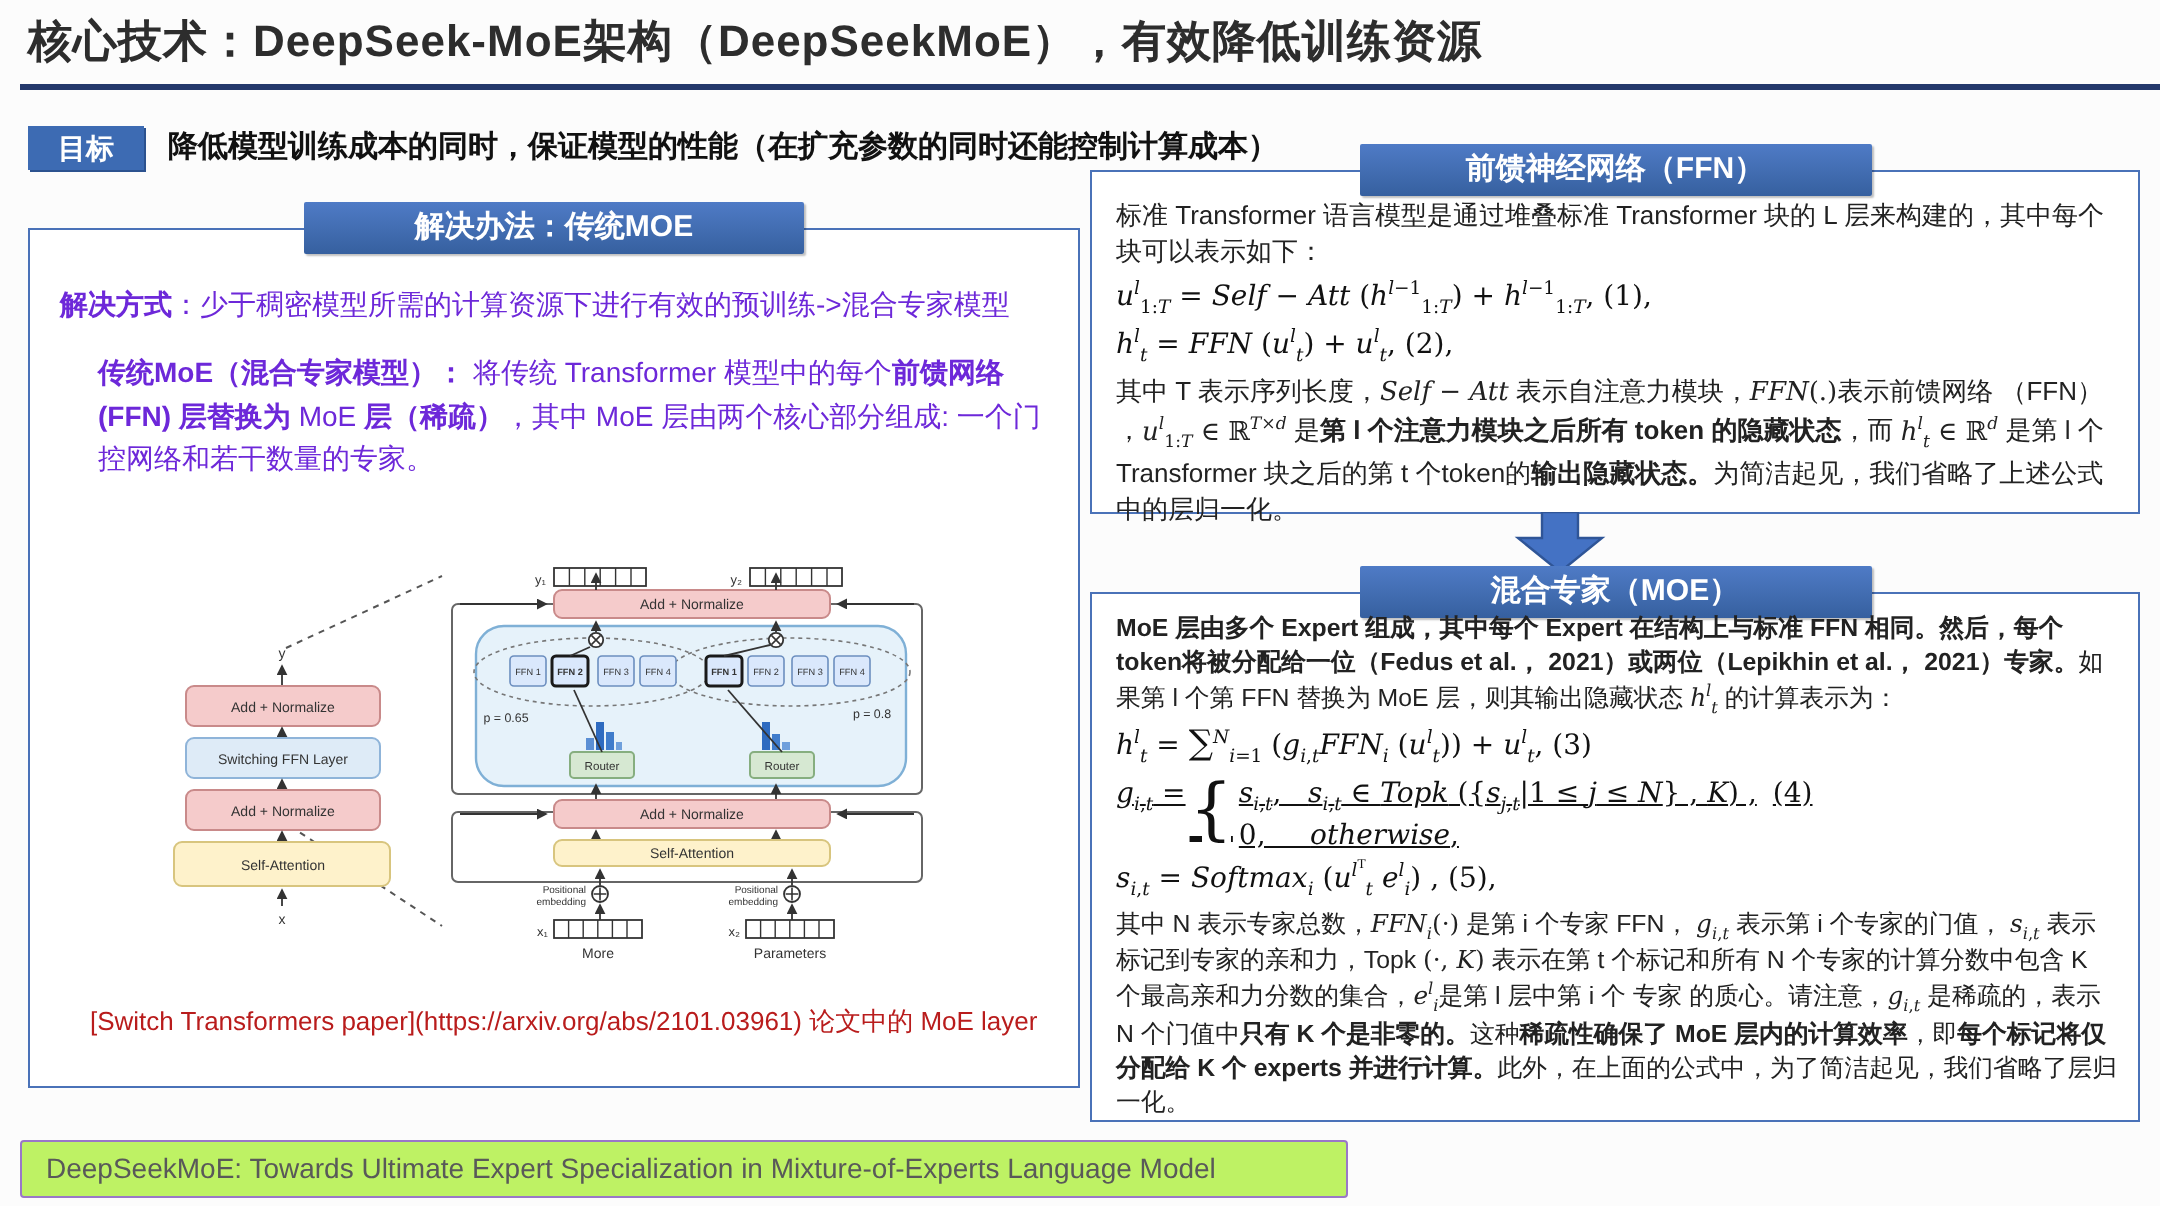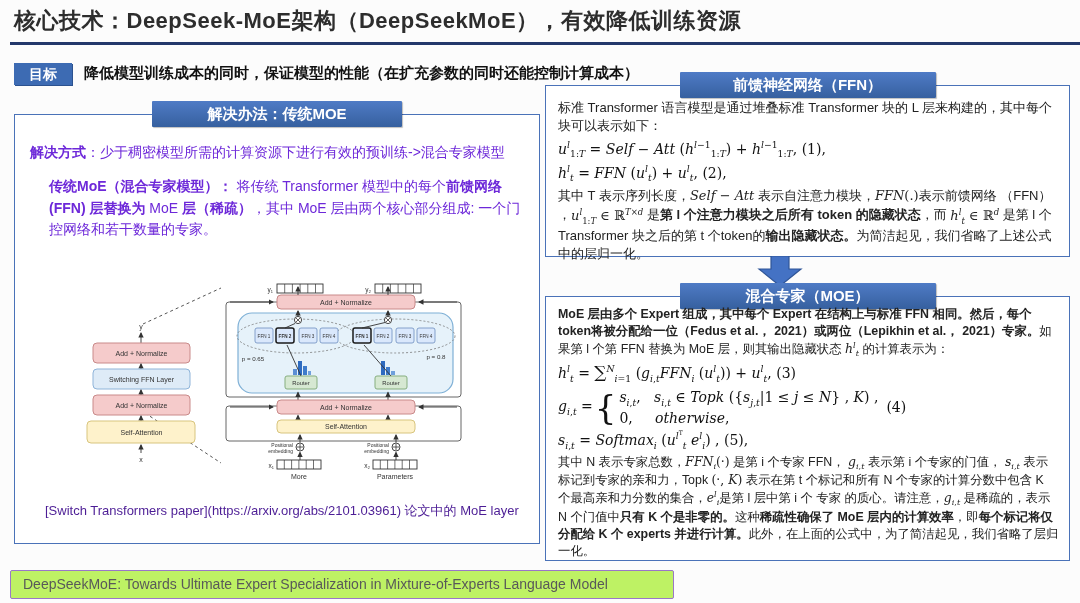--- a/index.html
+++ b/index.html
@@ -15,34 +15,34 @@
 
   .panel{position:absolute;background:#fff;border:1.6px solid #4a72b8;}
   .ribbon{position:absolute;top:-14px;left:50%;transform:translateX(-50%);
     background:linear-gradient(#4f7bc6,#36609f);color:#fff;font-weight:bold;font-size:15px;
     text-align:center;line-height:26px;height:26px;border-radius:1px;box-shadow:1px 1px 1px rgba(0,0,0,.25);}
   .left-panel{left:14px;top:114px;width:524px;height:428px;}
   .left-panel .ribbon{width:250px;}
   .lp-text{position:absolute;left:15px;right:12px;font-size:14px;line-height:1.55;color:#6d28d9;}
   .lp-solution{top:27px;}
   .lp-trad{top:61px;margin-left:19px;}
-  .lp-caption{position:absolute;left:30px;top:387px;font-size:13px;color:#4c1d95;}
+  .lp-caption{position:absolute;left:30px;top:387px;font-size:13px;color:#b91c1c;}
 
   .right-panel .ribbon{width:256px;}
   .ffn-panel{left:545px;top:85px;width:523px;height:170px;}
   .moe-panel{left:545px;top:296px;width:523px;height:263px;}
   .panel-content{position:absolute;left:12px;right:10px;top:0;}
   .ffn-panel .panel-content{top:13px;font-size:13px;line-height:1.42;}
   .moe-panel .panel-content{top:9px;font-size:12.4px;line-height:1.36;}
   .para{margin:0;}
   .fx{font-family:"DejaVu Serif","Liberation Serif",serif;}
   .formula{font-family:"DejaVu Serif","Liberation Serif",serif;font-size:14px;margin:2px 0;color:#111;}
   sup,sub{font-size:66%;}
   .sum{font-size:17px;}
-  .caseswrap{display:inline-flex;align-items:center;}
+  .caseswrap{display:inline-flex;align-items:flex-start;text-decoration:underline;}
   .bigbrace{font-size:34px;font-weight:300;margin:0 3px 0 2px;line-height:1;}
   .cases{display:inline-flex;flex-direction:column;line-height:1.3;}
   .eqn{margin-left:8px;}
   .down-arrow{position:absolute;left:757px;top:256px;}
   .citation{position:absolute;left:10px;top:570px;width:650px;height:27px;background:#bef264;
     border:1.6px solid #9a77c8;border-radius:2px;color:#595959;font-size:14px;line-height:27px;padding-left:12px;}
   svg text{font-family:"Liberation Sans","DejaVu Sans",sans-serif;fill:#333;}
 </style>
 </head>
 <body>

